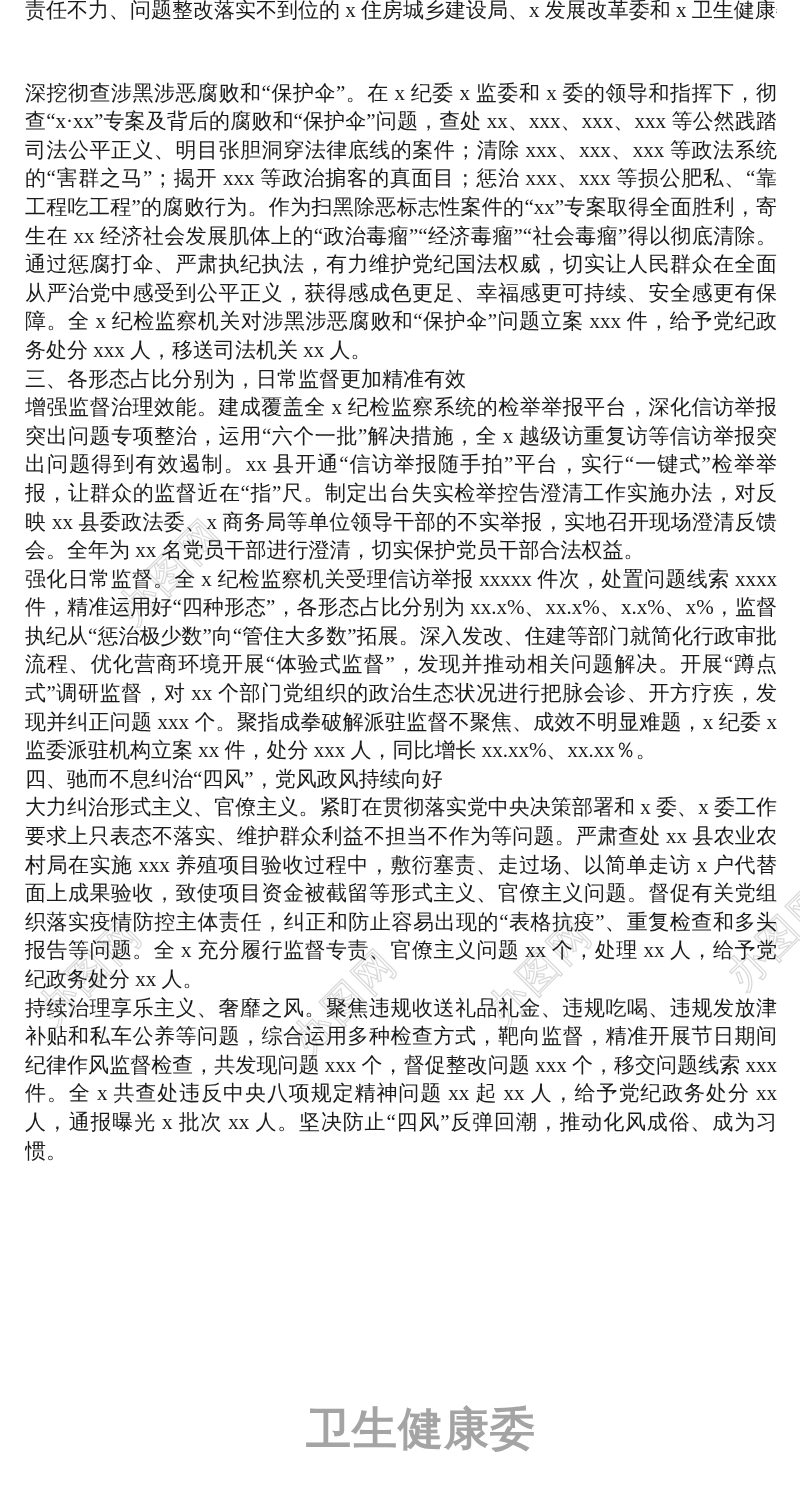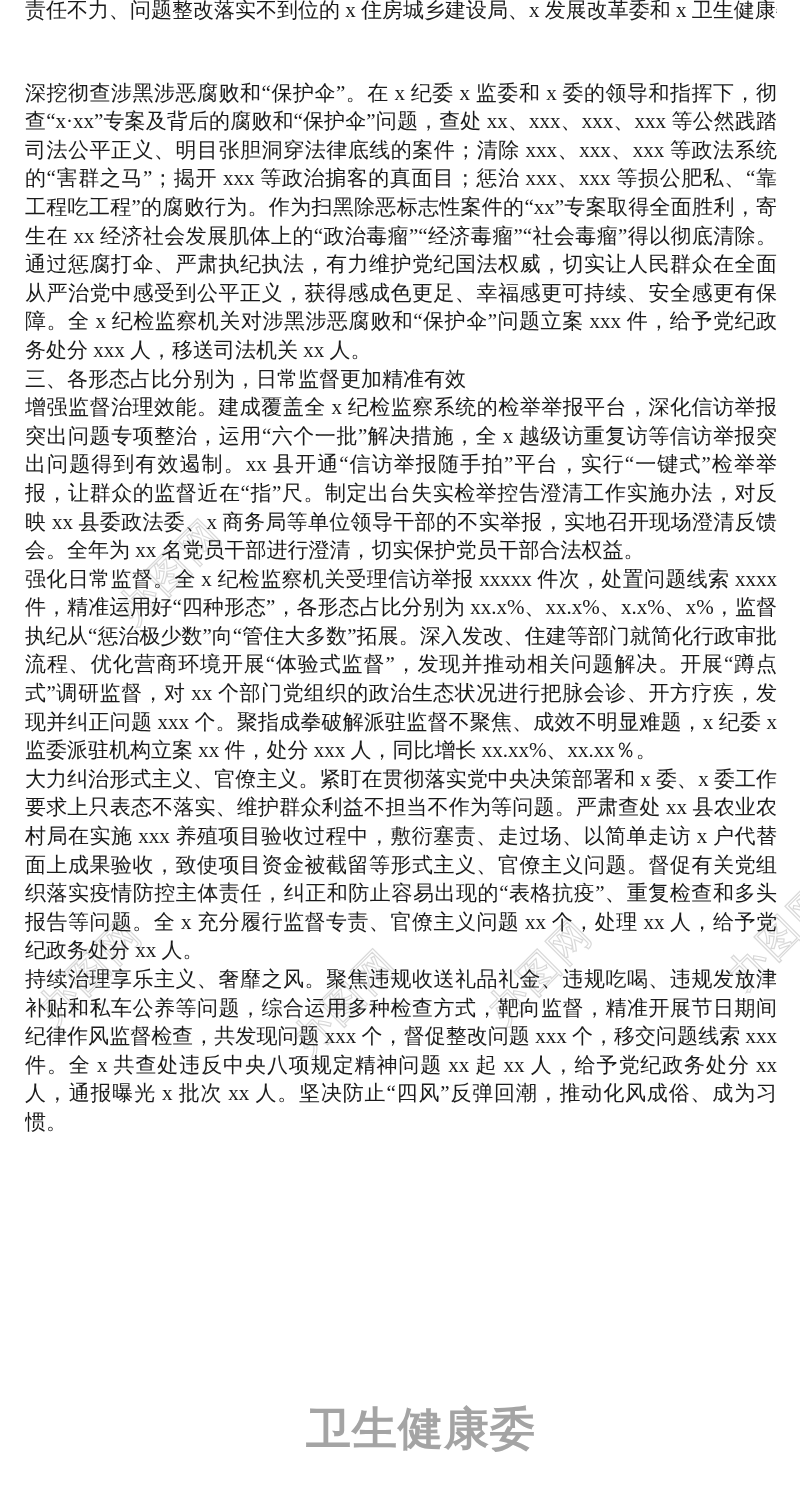--- a/index.html
+++ b/index.html
@@ -91,20 +91,21 @@
     <span class="wm" style="left:475px; top:944px;">办图网</span>
     <span class="wm" style="left:715px; top:909px;">办图网</span>
   </div>
 
   <div class="content">
     <p class="para cut-line">责任不力、问题整改落实不到位的 x 住房城乡建设局、x 发展改革委和 x 卫生健康委 x 个单</p>
     <p class="para">深挖彻查涉黑涉恶腐败和“保护伞”。在 x 纪委 x 监委和 x 委的领导和指挥下，彻查“x·xx”专案及背后的腐败和“保护伞”问题，查处 xx、xxx、xxx、xxx 等公然践踏司法公平正义、明目张胆洞穿法律底线的案件；清除 xxx、xxx、xxx 等政法系统的“害群之马”；揭开 xxx 等政治掮客的真面目；惩治 xxx、xxx 等损公肥私、“靠工程吃工程”的腐败行为。作为扫黑除恶标志性案件的“xx”专案取得全面胜利，寄生在 xx 经济社会发展肌体上的“政治毒瘤”“经济毒瘤”“社会毒瘤”得以彻底清除。通过惩腐打伞、严肃执纪执法，有力维护党纪国法权威，切实让人民群众在全面从严治党中感受到公平正义，获得感成色更足、幸福感更可持续、安全感更有保障。全 x 纪检监察机关对涉黑涉恶腐败和“保护伞”问题立案 xxx 件，给予党纪政务处分 xxx 人，移送司法机关 xx 人。</p>
     <p class="para">三、各形态占比分别为，日常监督更加精准有效</p>
     <p class="para">增强监督治理效能。建成覆盖全 x 纪检监察系统的检举举报平台，深化信访举报突出问题专项整治，运用“六个一批”解决措施，全 x 越级访重复访等信访举报突出问题得到有效遏制。xx 县开通“信访举报随手拍”平台，实行“一键式”检举举报，让群众的监督近在“指”尺。制定出台失实检举控告澄清工作实施办法，对反映 xx 县委政法委、x 商务局等单位领导干部的不实举报，实地召开现场澄清反馈会。全年为 xx 名党员干部进行澄清，切实保护党员干部合法权益。</p>
     <p class="para">强化日常监督。全 x 纪检监察机关受理信访举报 xxxxx 件次，处置问题线索 xxxx 件，精准运用好“四种形态”，各形态占比分别为 xx.x%、xx.x%、x.x%、x%，监督执纪从“惩治极少数”向“管住大多数”拓展。深入发改、住建等部门就简化行政审批流程、优化营商环境开展“体验式监督”，发现并推动相关问题解决。开展“蹲点式”调研监督，对 xx 个部门党组织的政治生态状况进行把脉会诊、开方疗疾，发现并纠正问题 xxx 个。聚指成拳破解派驻监督不聚焦、成效不明显难题，x 纪委 x 监委派驻机构立案 xx 件，处分 xxx 人，同比增长 xx.xx%、xx.xx％。</p>
+    <p class="para">四、驰而不息纠治“四风”，党风政风持续向好</p>
     <p class="para">大力纠治形式主义、官僚主义。紧盯在贯彻落实党中央决策部署和 x 委、x 委工作要求上只表态不落实、维护群众利益不担当不作为等问题。严肃查处 xx 县农业农村局在实施 xxx 养殖项目验收过程中，敷衍塞责、走过场、以简单走访 x 户代替面上成果验收，致使项目资金被截留等形式主义、官僚主义问题。督促有关党组织落实疫情防控主体责任，纠正和防止容易出现的“表格抗疫”、重复检查和多头报告等问题。全 x 充分履行监督专责、官僚主义问题 xx 个，处理 xx 人，给予党纪政务处分 xx 人。</p>
     <p class="para">持续治理享乐主义、奢靡之风。聚焦违规收送礼品礼金、违规吃喝、违规发放津补贴和私车公养等问题，综合运用多种检查方式，靶向监督，精准开展节日期间纪律作风监督检查，共发现问题 xxx 个，督促整改问题 xxx 个，移交问题线索 xxx 件。全 x 共查处违反中央八项规定精神问题 xx 起 xx 人，给予党纪政务处分 xx 人，通报曝光 x 批次 xx 人。坚决防止“四风”反弹回潮，推动化风成俗、成为习惯。</p>
   </div>
 
   <div class="footer">
     <span>卫生健康委</span>
   </div>
 
 </div>
 

